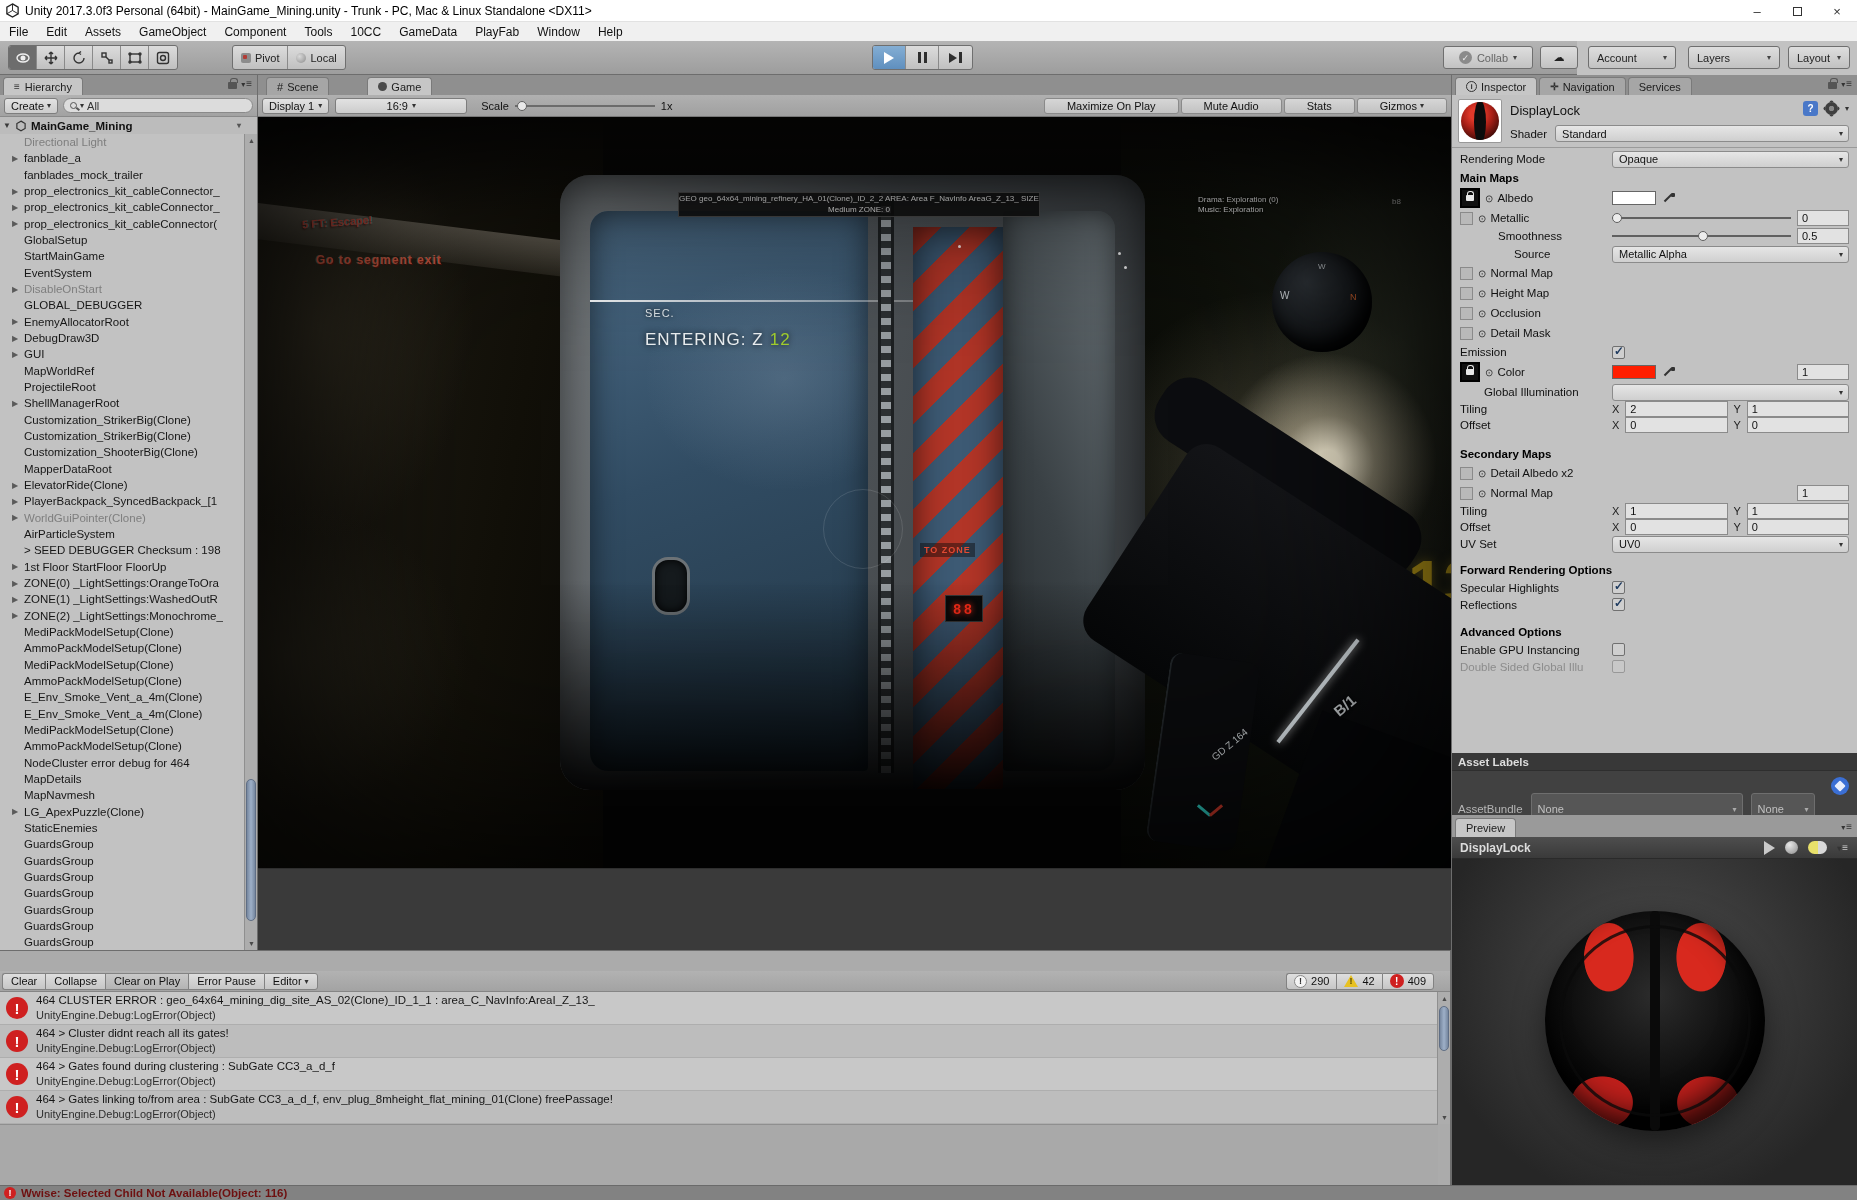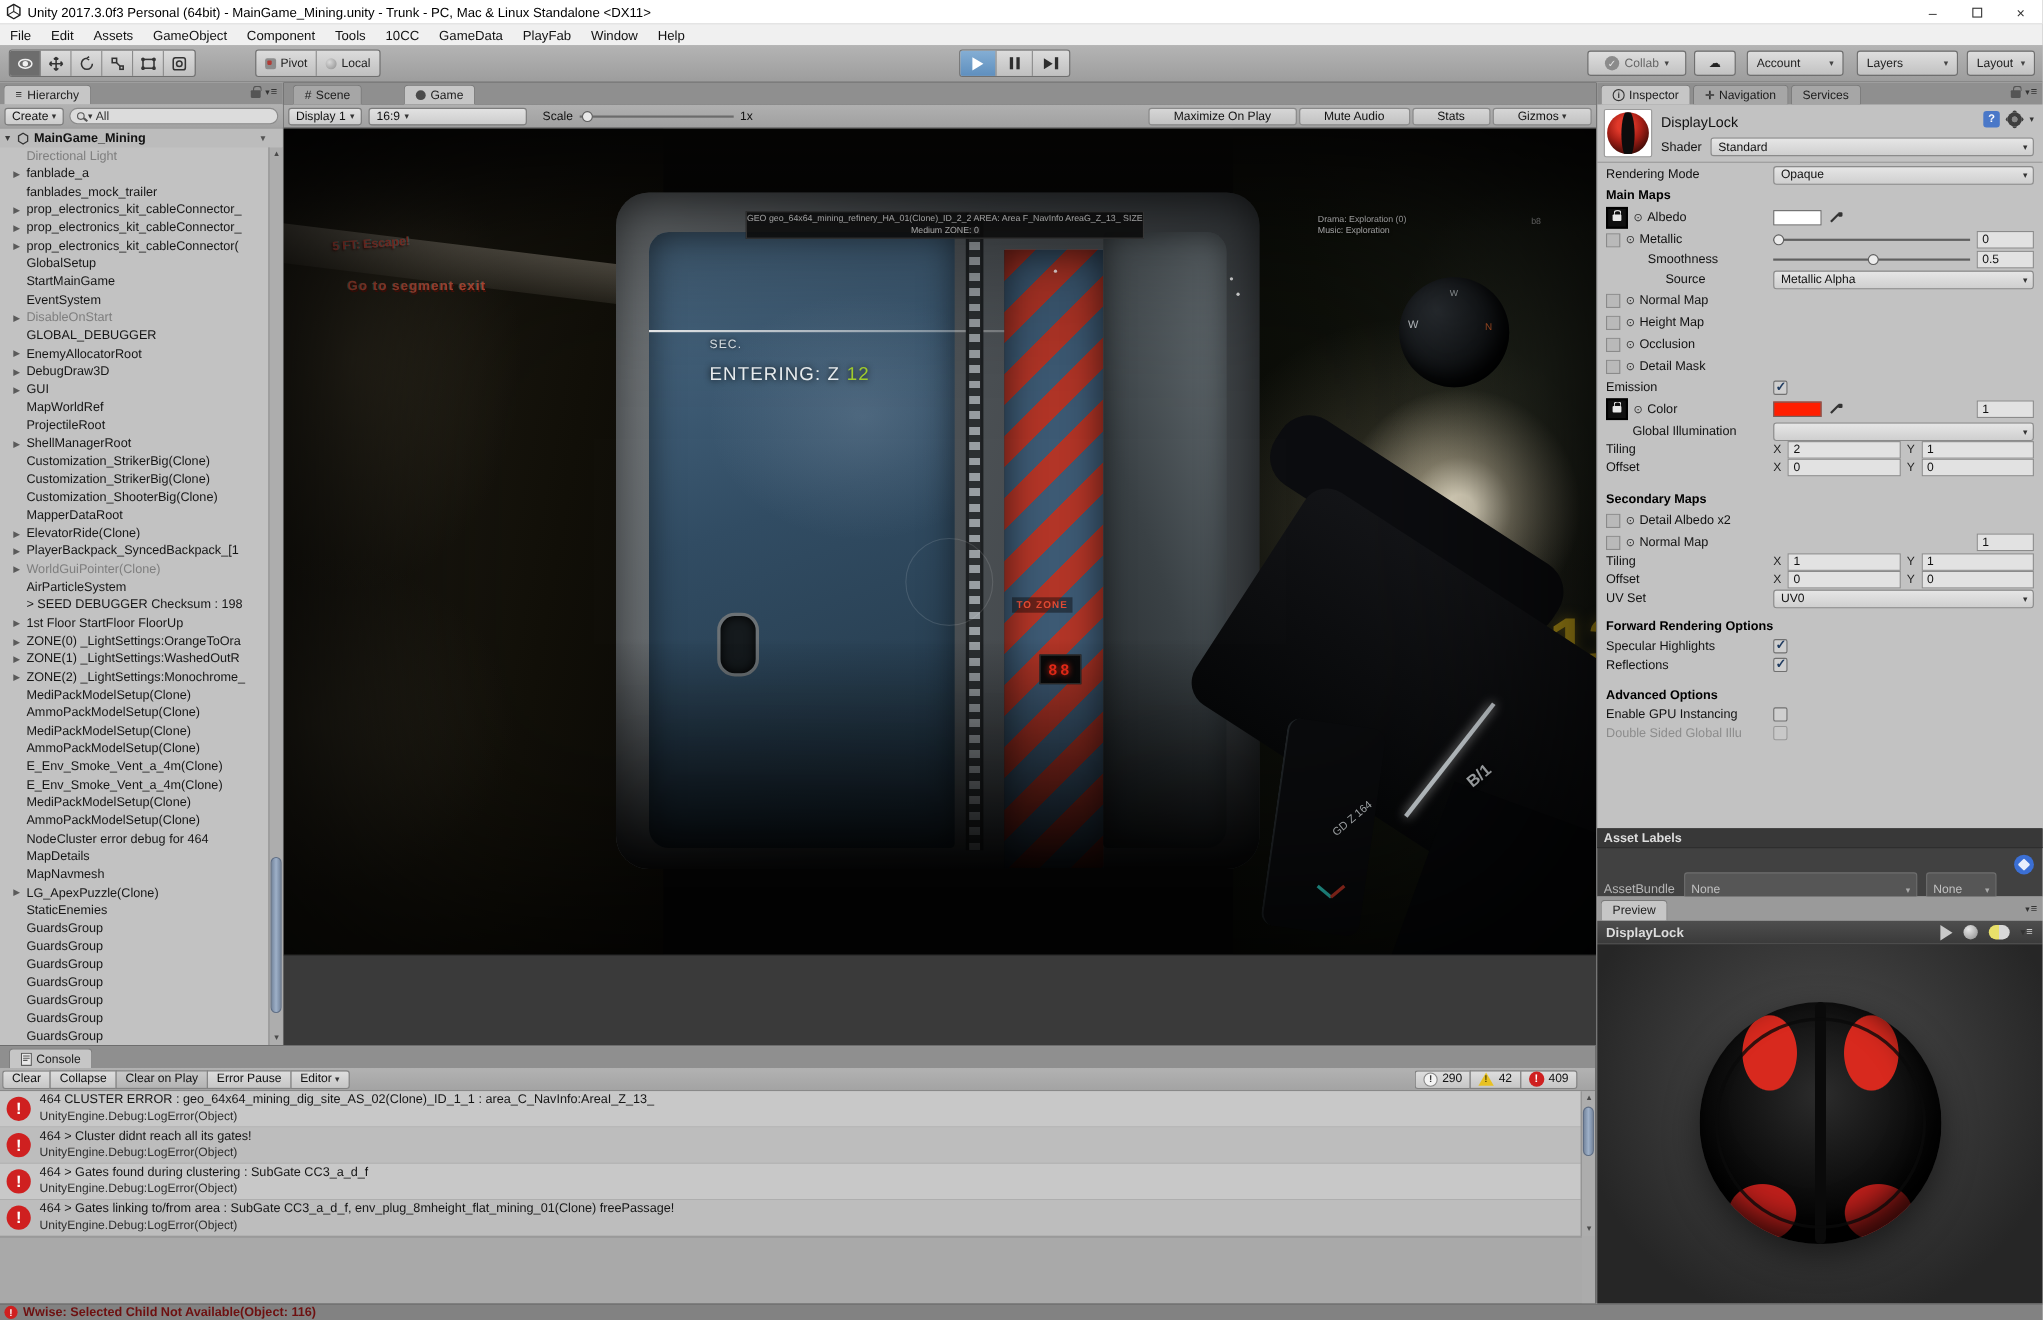--- a/index.html
+++ b/index.html
@@ -11,21 +11,21 @@
 .tlogo{width:15px;height:15px;margin-right:5px;flex:none}
 #winbtns{position:absolute;right:0;top:0;height:22px;display:flex}
 .wb{width:40px;height:22px;display:flex;align-items:center;justify-content:center;color:#333;font-size:13px}
 .wb .sq{width:9px;height:9px;border:1px solid #333}
 
 
 #menubar{position:absolute;left:0;top:22px;width:1857px;height:19px;background:#f0f0f0;display:flex;align-items:center;font-size:12px;color:#111}
 #menubar .mi{padding:0 9px;height:19px;display:flex;align-items:center}
 
 
-#toolbar{position:absolute;left:0;top:41px;width:1857px;height:34px;background:linear-gradient(#b4b4b4,#9d9d9d);border-bottom:1px solid #6d6d6d}
+#toolbar{position:absolute;left:0;top:41px;width:1577px;height:34px;background:linear-gradient(#b4b4b4,#9d9d9d);border-bottom:1px solid #6d6d6d}
 .tgroup{position:absolute;top:4px;height:25px;display:flex;border:1px solid #6f6f6f;border-radius:3px;overflow:hidden;background:linear-gradient(#dcdcdc,#c0c0c0)}
 .tbtn{width:28px;height:100%;display:flex;align-items:center;justify-content:center;border-right:1px solid #8a8a8a}
 .tbtn:last-child{border-right:none}
 .tbtn.sel{background:#6d6d6d}
 .tbtn svg{stroke:#333;fill:none;stroke-width:1.4}
 .tbtn.sel svg{stroke:#f0f0f0}
 .txtbtn{height:100%;display:flex;align-items:center;padding:0 8px;gap:4px;border-right:1px solid #8a8a8a;font-size:11px;color:#222}
 .txtbtn:last-child{border-right:none}
 .minicon{width:10px;height:10px;border-radius:2px;background:#8c8c8c;position:relative;flex:none}
 .minicon.red::after{content:"";position:absolute;left:2px;top:2px;width:4px;height:4px;background:#b23b35;border-radius:1px}
@@ -67,21 +67,21 @@
 .h-row.has-arrow .arrow{visibility:visible}
 .h-row.dim{color:#7e7e7e}
 .vscroll{position:absolute;right:0;width:13px;background:#adadad;border-left:1px solid #8f8f8f}
 .varrow{position:absolute;left:0;width:13px;height:13px;display:flex;align-items:center;justify-content:center;font-size:7px;color:#4a4a4a}
 .vthumb{position:absolute;left:1px;width:10px;border-radius:5px;background:linear-gradient(90deg,#76879f,#9eb0c8,#76879f);border:1px solid #5f6e85}
 
 
 #gamepanel{position:absolute;left:258px;top:75px;width:1193px;height:875px;background:#3a3a3a}
 #g-toolbar{position:absolute;left:0;top:20px;width:100%;height:22px;background:linear-gradient(#b0b0b0,#a0a0a0);border-bottom:1px solid #777;display:flex;align-items:center;padding:0 4px;gap:6px;font-size:11px}
 .g-dd{height:16px;border:1px solid #7d7d7d;border-radius:3px;background:linear-gradient(#e2e2e2,#cccccc);display:flex;align-items:center;padding:0 6px;gap:4px}
-.g-aspect{width:144px;justify-content:flex-start}
+.g-aspect{width:132px;justify-content:center}
 .scalewrap{display:flex;align-items:center;gap:6px;margin-left:8px}
 .scaletrack{width:140px;height:2px;background:#6b6b6b;position:relative}
 .scaleknob{position:absolute;left:2px;top:-4px;width:10px;height:10px;border-radius:50%;background:#e8e8e8;border:1px solid #5f5f5f}
 .g-right{margin-left:auto;display:flex;align-items:center;gap:2px}
 .flatbtn{height:16px;display:flex;align-items:center;padding:0 22px;gap:3px;border:1px solid #8a8a8a;border-radius:3px;background:linear-gradient(#d6d6d6,#c2c2c2)}
 
 
 #scene{position:absolute;left:0;top:42px;width:1193px;height:751px;background:#050505;overflow:hidden}
 #scene .rockL{position:absolute;left:0;top:0;width:345px;height:100%;background:radial-gradient(ellipse 220px 300px at 18% 28%,rgba(66,60,44,.5),transparent 70%),radial-gradient(ellipse 260px 220px at 8% 72%,rgba(52,48,36,.45),transparent 70%),linear-gradient(100deg,#221f17,#121009 66%,#0a0906)}
 #scene .rockR{position:absolute;right:0;top:0;width:330px;height:100%;background:radial-gradient(ellipse 200px 260px at 85% 30%,rgba(56,62,48,.5),transparent 70%),radial-gradient(ellipse 240px 220px at 92% 70%,rgba(46,50,38,.4),transparent 70%),linear-gradient(260deg,#1d2018,#0e100a 60%,#080906)}
@@ -738,29 +738,20 @@
     <div class="gunlbl2">GD Z 164</div>
     <div class="chev1"></div>
     <div class="chev2"></div>
 
     <div class="vignette"></div>
   </div>
   <div id="g-bottomgray"></div>
 </div>
 
 <div id="console">
-  <div class="tabbar">
-    <div class="tab active" style="margin-left:8px">
-      <svg width="10" height="12" viewBox="0 0 10 12">
-          <rect x="0.5" y="0.5" width="9" height="11" fill="#e8e8e8" stroke="#555"></rect>
-          <path d="M2 3 H8 M2 5 H8 M2 7 H6" stroke="#555" stroke-width="1"></path>
-        </svg>
-      <span>Console</span>
-    </div>
-  </div>
   <div id="c-toolbar">
     <div class="cbtn">Clear</div>
     <div class="cbtn">Collapse</div>
     <div class="cbtn on">Clear on Play</div>
     <div class="cbtn">Error Pause</div>
     <div class="cbtn last">
         <span>Editor</span>
         <span class="glyph8">▾</span>
       </div>
     <div id="c-counts">

